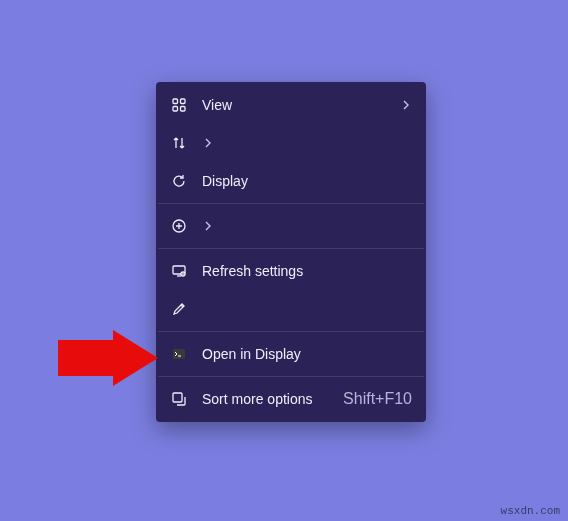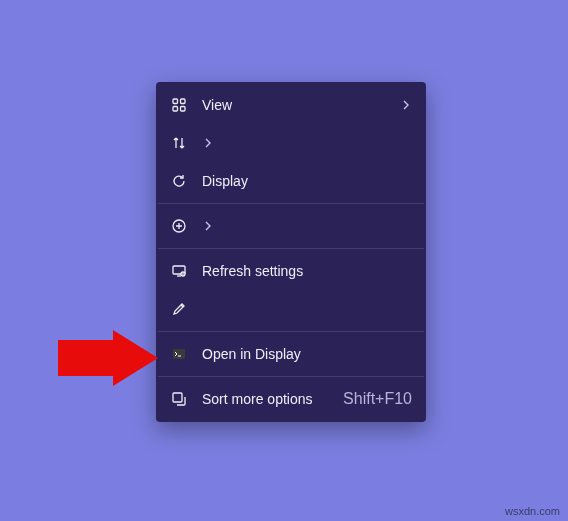--- a/index.html
+++ b/index.html
@@ -66,21 +66,21 @@
       left: 58px;
       width: 100px;
       height: 56px;
     }
     .watermark {
       position: absolute;
       bottom: 4px;
       right: 8px;
       font-size: 11px;
       color: rgba(0,0,0,0.55);
-      font-family: Liberation Sans, sans-serif;
+      font-family: Liberation Mono, monospace;
     }
     svg { display: block; }
   </style>
 </head>
 <body>
 
 <div class="context-menu">
 
   <div class="menu-item">
     <span class="icon">

